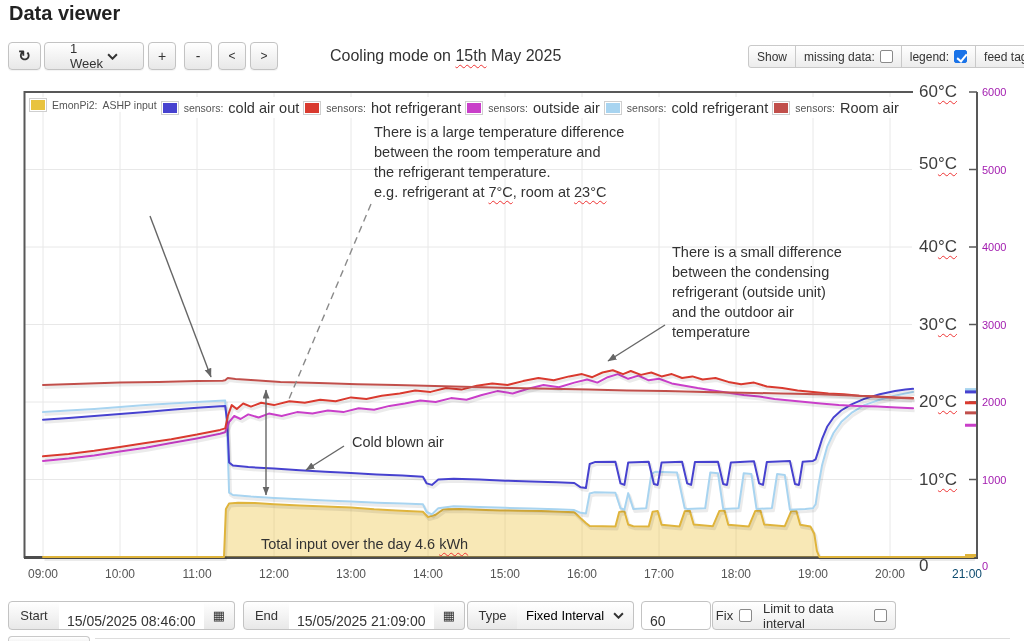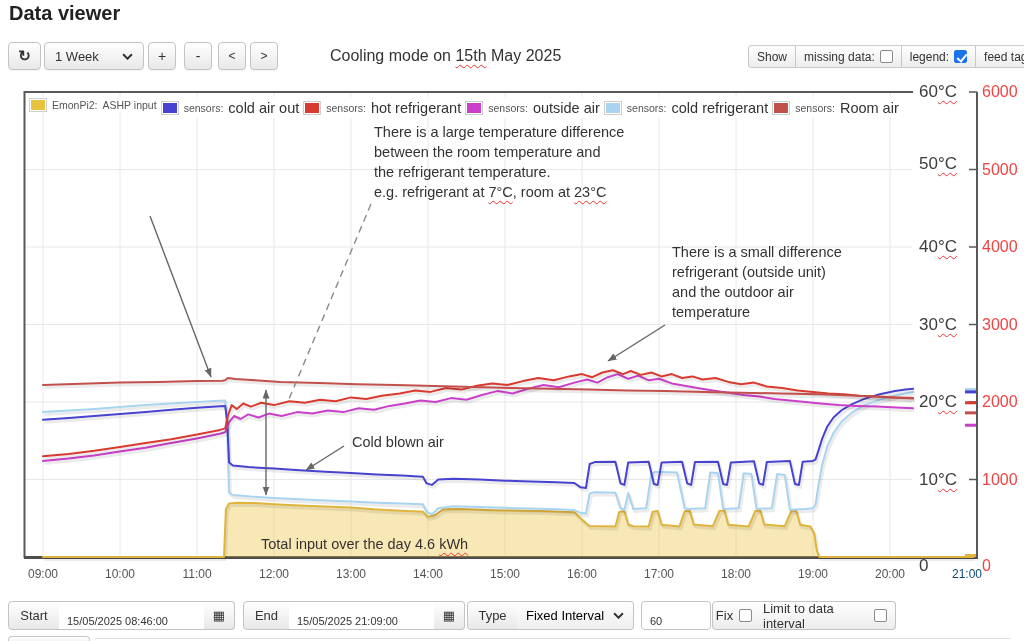--- a/index.html
+++ b/index.html
@@ -2,21 +2,21 @@
 <html><head>
 <meta charset="utf-8">
 <style>
   html,body{margin:0;padding:0;background:#fff;}
   .page{position:relative;width:1024px;height:641px;background:#fff;font-family:"Liberation Sans",sans-serif;overflow:hidden;}
   .page-title{position:absolute;left:9px;top:2px;margin:0;font-size:20px;font-weight:bold;color:#222;}
   
   .tb{position:absolute;left:8px;top:42px;width:1008px;height:32px;}
   .btn{position:absolute;display:flex;align-items:center;justify-content:center;background:linear-gradient(#ffffff,#e8e8e8);border:1px solid #c3c3c3;border-radius:4px;color:#333;font-size:14px;box-shadow:0 1px 1px rgba(0,0,0,.05);box-sizing:border-box;cursor:pointer;padding:0;}
   .rfr{left:0;top:0;width:33px;height:28px;font-size:15px;font-weight:bold;}
-  .sel{left:36px;top:0;width:100px;height:28px;justify-content:space-between;padding:0 10px;font-size:13px;}
+  .sel{left:36px;top:0;width:100px;height:28px;justify-content:space-between;padding:0 25px;font-size:13px;}
   .chev{flex:0 0 auto;}
   .bplus{left:140px;top:0;width:28px;height:28px;}
   .bminus{left:176px;top:0;width:28px;height:28px;}
   .bleft{left:210px;top:0;width:28px;height:28px;font-size:12px;}
   .bright{left:242px;top:0;width:28px;height:28px;font-size:12px;}
   .ctitle{position:absolute;left:322px;top:5px;font-size:16px;color:#333;white-space:nowrap;}
   .showgrp{position:absolute;left:702px;top:3px;display:flex;padding-left:38px;}
   .seg{display:flex;align-items:center;gap:5px;padding:0 8px;height:23px;border:1px solid #c9c9c9;margin-left:-1px;background:linear-gradient(#fff,#ececec);font-size:12px;color:#333;box-sizing:border-box;white-space:nowrap;}
   .seg.first{border-radius:3px 0 0 3px;margin-left:0;}
   .seg.last{border-radius:0 3px 3px 0;}
@@ -28,31 +28,31 @@
   #legend{position:absolute;left:29px;top:97px;display:flex;}
   .lrow{display:flex;align-items:center;gap:5px;height:21px;background:rgba(255,255,255,.85);padding-right:4px;cursor:pointer;}
   .lrow.small{height:15px;}
   .swatch{width:14px;height:10px;border:1px solid #cfcfcf;background-clip:content-box;padding:1px;display:inline-block;box-sizing:content-box;flex:0 0 auto;}
   .ltag{font-size:10.5px;color:#545454;}
   .lname{font-size:14.5px;color:#333;}
   .lrow.small .lname{font-size:10.5px;color:#545454;}
   .anno{position:absolute;color:#333;font-size:14.5px;line-height:20px;white-space:nowrap;z-index:3;}
   .sq{text-decoration:underline;text-decoration-style:wavy;text-decoration-color:#e33;text-decoration-thickness:1px;text-underline-offset:3px;}
   .tlabel{position:absolute;left:919px;font-size:17px;color:#3d3d3d;transform:translateY(-50%);white-space:nowrap;z-index:2;}
-  .plabel{position:absolute;left:982px;font-size:16px;color:#ef4444;transform:translateY(-50%);background:#fff;z-index:2;}
+  .plabel{position:absolute;left:982px;font-size:11px;color:#a21caf;transform:translateY(-50%);background:#fff;z-index:2;}
   .xlabel{position:absolute;top:567px;font-size:12px;color:#545454;transform:translateX(-50%);z-index:1;}
   .xlabel.dim{color:#0c4a6e;}
   
   .tb2{position:absolute;left:8px;top:601px;width:1008px;height:32px;font-size:13px;}
   .g{position:absolute;top:0;height:29px;display:flex;align-items:center;justify-content:center;box-sizing:border-box;border:1px solid #c3c3c3;color:#333;}
   .g.addon{background:linear-gradient(#fff,#e8e8e8);border-radius:4px 0 0 4px;}
   .g.mid{background:#fff;border-left:none;}
   .g.cal{background:linear-gradient(#fff,#e8e8e8);border-left:none;border-radius:0 4px 4px 0;cursor:pointer;}
   .g.input{background:#fff;border-radius:4px;}
-  .g input{border:none;outline:none;font-size:11px;color:#333;font-family:"Liberation Sans",sans-serif;width:100%;padding:0 8px;background:transparent;margin-top:11px;}
+  .g input{border:none;outline:none;font-size:14px;color:#333;font-family:"Liberation Sans",sans-serif;width:100%;padding:0 8px;background:transparent;margin-top:11px;}
   .g.chk{background:linear-gradient(#fff,#ececec);gap:6px;padding:0 8px;cursor:pointer;}
   .selbox{position:absolute;top:0;height:29px;display:flex;align-items:center;justify-content:space-between;box-sizing:border-box;border:1px solid #c3c3c3;border-left:none;background:linear-gradient(#fff,#eee);border-radius:0 4px 4px 0;padding:0 9px;cursor:pointer;}
   .stub-btn{position:absolute;left:8px;top:636px;width:80px;height:5px;border:1px solid #c9c9c9;border-bottom:none;border-radius:4px 4px 0 0;background:linear-gradient(#fff,#f3f3f3);}
   .stub-line{position:absolute;left:95px;right:14px;top:638px;border-top:1px solid #ddd;}
 </style>
 </head>
 <body>
 
 <div class="page">
   <h1 class="page-title">Data viewer</h1>
@@ -215,20 +215,21 @@
     </div>
   <div id="annos">
       <div class="anno" style="left: 374px; top: 122px;">
         <div><span>There is a large temperature difference</span></div>
         <div><span>between the room temperature and</span></div>
         <div><span>the refrigerant temperature.</span></div>
         <div><span>e.g. refrigerant at </span><span class="sq">7°C</span><span>, room at </span><span class="sq">23°C</span></div>
       </div>
       <div class="anno" style="left: 672px; top: 242px;">
         <div><span>There is a small difference</span></div>
+        <div><span>between the condensing</span></div>
         <div><span>refrigerant (outside unit)</span></div>
         <div><span>and the outdoor air</span></div>
         <div><span>temperature</span></div>
       </div>
       <div class="anno" style="left: 352px; top: 432px;">
         <div><span>Cold blown air</span></div>
       </div>
       <div class="anno" style="left: 261px; top: 534px;">
         <div><span>Total input over the day 4.6 </span><span class="sq">kWh</span></div>
       </div>

